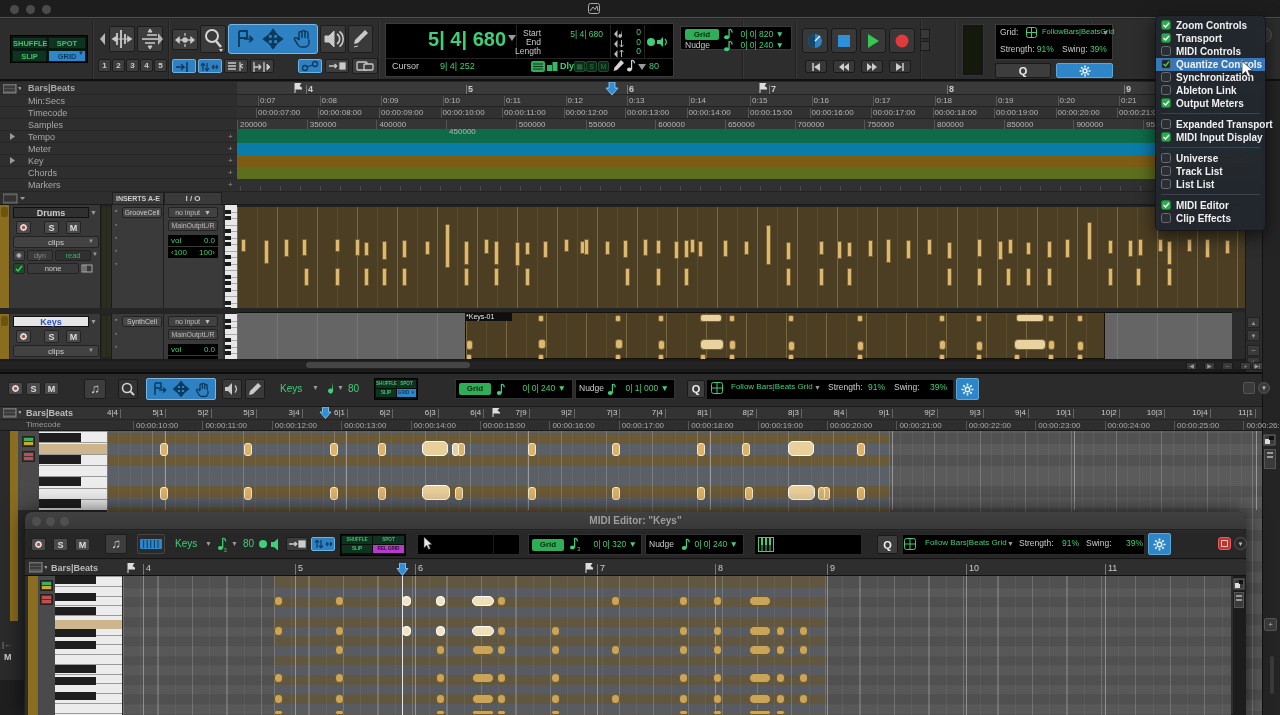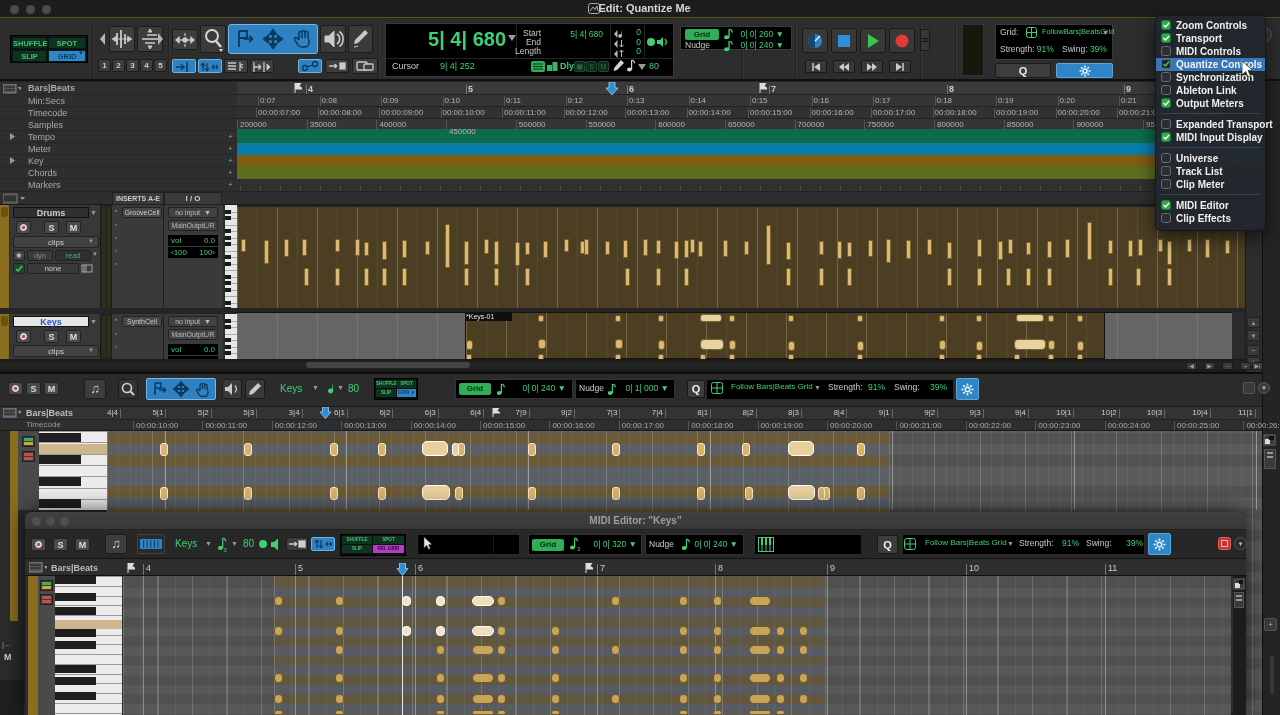--- a/index.html
+++ b/index.html
@@ -11,21 +11,20 @@
 <div style="position:absolute;left:0px;top:0px;width:1280px;height:18px;background:#1d1d1d;border-bottom:1px solid #555528;"></div>
 <div style="position:absolute;left:10px;top:5px;width:9px;height:9px;background:#4b4b4b;border-radius:50%;"></div>
 <div style="position:absolute;left:26px;top:5px;width:9px;height:9px;background:#4b4b4b;border-radius:50%;"></div>
 <div style="position:absolute;left:42px;top:5px;width:9px;height:9px;background:#4b4b4b;border-radius:50%;"></div>
 <div style="position:absolute;left:588px;top:3px;width:13px;height:12px;">
       <svg width="12" height="11">
         <rect x="0.5" y="0.5" width="11" height="10" rx="2" fill="none" stroke="#aaa"></rect>
         <path d="M2 8 l3 -4 2 2.5 2 -3.5 1 5" fill="none" stroke="#aaa"></path>
       </svg>
     </div>
-<div style="position:absolute;left:0px;top:2px;width:1280px;height:14px;text-align:center;color:#d6d6d6;font-size:11px;font-weight:bold;">&nbsp;&nbsp;&nbsp;Edit: Quantize Me</div>
 <div style="position:absolute;left:0px;top:19px;width:1280px;height:62px;background:#2d2d2d;border-bottom:2px solid #101010;"></div>
 <div style="position:absolute;left:92px;top:21px;width:2px;height:58px;background:#222;border-right:1px solid #383838;"></div>
 <div style="position:absolute;left:168px;top:21px;width:2px;height:58px;background:#222;border-right:1px solid #383838;"></div>
 <div style="position:absolute;left:378px;top:21px;width:2px;height:58px;background:#222;border-right:1px solid #383838;"></div>
 <div style="position:absolute;left:742px;top:21px;width:2px;height:58px;background:#222;border-right:1px solid #383838;"></div>
 <div style="position:absolute;left:795px;top:21px;width:2px;height:58px;background:#222;border-right:1px solid #383838;"></div>
 <div style="position:absolute;left:920px;top:21px;width:2px;height:58px;background:#222;border-right:1px solid #383838;"></div>
 <div style="position:absolute;left:955px;top:21px;width:2px;height:58px;background:#222;border-right:1px solid #383838;"></div>
 <div style="position:absolute;left:1090px;top:21px;width:2px;height:58px;background:#222;border-right:1px solid #383838;"></div>
 <div style="position:absolute;left:10px;top:35px;width:78px;height:28px;background:#101010;border:1px solid #000;"></div>
@@ -257,21 +256,21 @@
 <div style="position:absolute;left:649px;top:61px;width:16px;height:12px;color:#3fcf78;font-size:9px;">80</div>
 <div style="position:absolute;left:680px;top:26px;width:112px;height:24px;background:#000;border:1px solid #3a3a3a;"></div>
 <div style="position:absolute;left:685px;top:29px;width:34px;height:11px;background:#2fae57;border-radius:2px;color:#06300f;font-size:8px;font-weight:bold;text-align:center;line-height:11px;">Grid</div>
 <div style="position:absolute;left:723px;top:28px;width:10px;height:12px;">
       <svg width="10" height="12">
         <ellipse cx="3.6" cy="9.3" rx="2.6" ry="2" fill="#3fcf78"></ellipse>
         <rect x="5.4" y="1" width="1.3" height="8.5" fill="#3fcf78"></rect>
         <path d="M6.7 1 q2.6 1 2.4 3.6" stroke="#3fcf78" stroke-width="1.2" fill="none"></path>
       </svg>
     </div>
-<div style="position:absolute;left:722px;top:29px;width:62px;height:11px;color:#3fcf78;font-size:8.5px;text-align:right;">0| 0| 260 ▼</div>
+<div style="position:absolute;left:722px;top:29px;width:62px;height:11px;color:#3fcf78;font-size:8.5px;text-align:right;">0| 0| 820 ▼</div>
 <div style="position:absolute;left:680px;top:51px;width:112px;height:0px;"></div>
 <div style="position:absolute;left:685px;top:40px;width:40px;height:11px;color:#c9c9c9;font-size:8.5px;">Nudge</div>
 <div style="position:absolute;left:723px;top:40px;width:10px;height:12px;">
       <svg width="10" height="12">
         <ellipse cx="3.6" cy="9.3" rx="2.6" ry="2" fill="#3fcf78"></ellipse>
         <rect x="5.4" y="1" width="1.3" height="8.5" fill="#3fcf78"></rect>
         <path d="M6.7 1 q2.6 1 2.4 3.6" stroke="#3fcf78" stroke-width="1.2" fill="none"></path>
       </svg>
     </div>
 <div style="position:absolute;left:722px;top:40px;width:62px;height:11px;color:#3fcf78;font-size:8.5px;text-align:right;">0| 0| 240 ▼</div>
@@ -1541,21 +1540,21 @@
       <svg width="10" height="10">
         <rect x="0.5" y="0.5" width="9" height="9" rx="2" fill="#2b2e35" stroke="#6a6d74"></rect>
       </svg>
     </div>
 <div style="position:absolute;left:1176px;top:165px;width:89px;height:13px;color:#f0f0f0;font-size:10px;font-weight:bold;line-height:13px;z-index:52;white-space:nowrap;">Track List</div>
 <div style="position:absolute;left:1161px;top:179px;width:11px;height:11px;z-index:52;">
       <svg width="10" height="10">
         <rect x="0.5" y="0.5" width="9" height="9" rx="2" fill="#2b2e35" stroke="#6a6d74"></rect>
       </svg>
     </div>
-<div style="position:absolute;left:1176px;top:178px;width:89px;height:13px;color:#f0f0f0;font-size:10px;font-weight:bold;line-height:13px;z-index:52;white-space:nowrap;">Clip Meter</div>
+<div style="position:absolute;left:1176px;top:178px;width:89px;height:13px;color:#f0f0f0;font-size:10px;font-weight:bold;line-height:13px;z-index:52;white-space:nowrap;">List List</div>
 <div style="position:absolute;left:1161px;top:194px;width:99px;height:1px;background:#3c414b;z-index:51;"></div>
 <div style="position:absolute;left:1161px;top:200px;width:11px;height:11px;z-index:52;">
       <svg width="10" height="10">
         <rect x="0.5" y="0.5" width="9" height="9" rx="2" fill="#2daa4e" stroke="#1c7a34"></rect>
         <path d="M2.5 5 l2 2 3.5 -4" stroke="#fff" stroke-width="1.4" fill="none"></path>
       </svg>
     </div>
 <div style="position:absolute;left:1176px;top:199px;width:89px;height:13px;color:#f0f0f0;font-size:10px;font-weight:bold;line-height:13px;z-index:52;white-space:nowrap;">MIDI Editor</div>
 <div style="position:absolute;left:1161px;top:213px;width:11px;height:11px;z-index:52;">
       <svg width="10" height="10">

